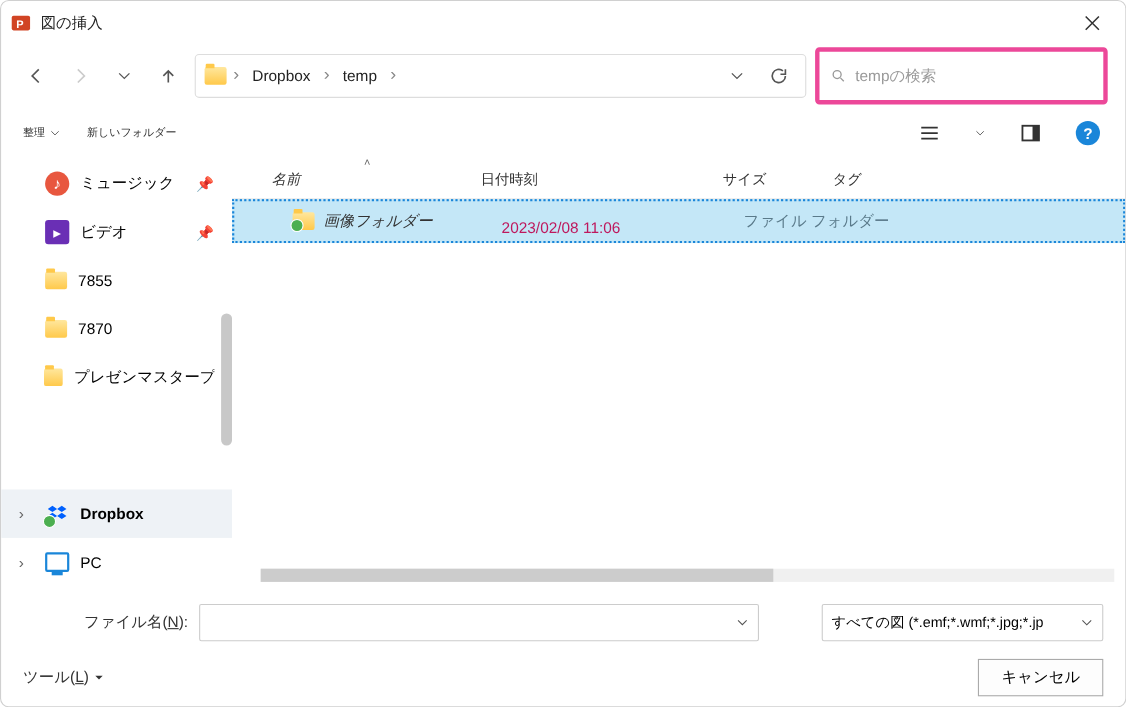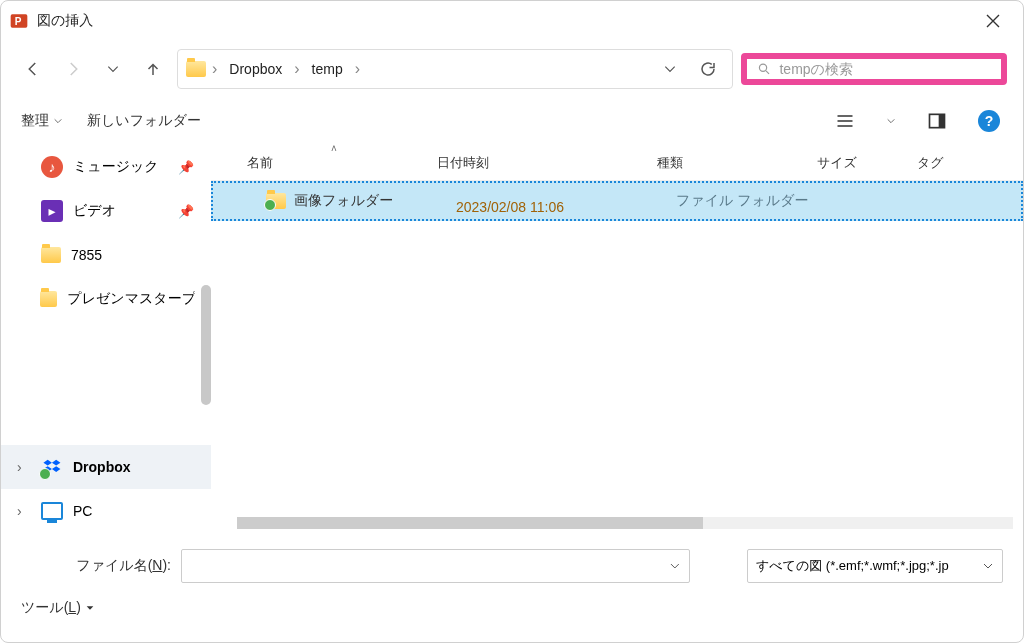--- a/index.html
+++ b/index.html
@@ -12,43 +12,43 @@
 
 .navrow { height: 56px; display: flex; align-items: center; padding: 0 16px; gap: 8px; }
 .navbtn { width: 32px; height: 32px; display: flex; align-items: center; justify-content: center; color: #555; cursor: pointer; border-radius: 4px; }
 .navbtn.disabled { color: #bbb; cursor: default; }
 .pathbox { flex: 1; height: 40px; border: 1px solid #ddd; border-radius: 4px; display: flex; align-items: center; padding: 0 8px; gap: 6px; }
 .pathbox .folder-icon { width: 20px; height: 16px; }
 .pathbox .crumb { font-size: 14px; color: #222; padding: 4px 6px; cursor: pointer; }
 .pathbox .sep { color: #888; }
 .pathbox .spacer { flex: 1; }
 .pathbox .path-dd, .pathbox .refresh { width: 32px; height: 32px; display: flex; align-items: center; justify-content: center; cursor: pointer; color: #555; }
-.searchbox { width: 266px; height: 32px; border: 6px solid #ec4899; border-radius: 4px; display: flex; align-items: center; padding: 10px 10px; color: #999; gap: 8px; }
+.searchbox { width: 266px; height: 52px; border: 4px solid #ec4899; border-radius: 4px; display: flex; align-items: center; padding: 10px 10px; color: #999; gap: 8px; }
 .searchbox input { border: none; outline: none; font-size: 14px; width: 100%; color: #333; }
 .searchbox input::placeholder { color: #999; }
 
 .toolbar { height: 48px; display: flex; align-items: center; padding: 0 20px; gap: 24px; border-bottom: 1px solid transparent; }
-.toolbar .tb-item { font-size: 14px; color: #333; display: flex; align-items: center; gap: 4px; cursor: pointer; }
+.toolbar .tb-item { font-size: 10px; color: #333; display: flex; align-items: center; gap: 4px; cursor: pointer; }
 .toolbar .tb-spacer { flex: 1; }
 .toolbar .tb-icon { width: 28px; height: 28px; display: flex; align-items: center; justify-content: center; cursor: pointer; color: #555; }
 .help-icon { width: 22px; height: 22px; border-radius: 50%; background: #1a86d9; color: #fff; display: flex; align-items: center; justify-content: center; font-size: 14px; font-weight: bold; }
 
 .mainarea { display: flex; height: 388px; }
 .sidebar { width: 210px; position: relative; display: flex; flex-direction: column; overflow: hidden; }
 .sidebar-scroll { position: absolute; right: 0; top: 140px; width: 10px; height: 120px; background: #c8c8c8; border-radius: 5px; }
 .nav-item { height: 44px; display: flex; align-items: center; padding: 0 16px; gap: 10px; font-size: 14px; cursor: pointer; }
 .nav-item.selected { background: #eef2f6; }
 .nav-item .expand { width: 14px; color: #666; }
 .nav-item .pin { margin-left: auto; color: #888; font-size: 13px; }
 .nav-spacer { flex: 1; min-height: 10px;}
 
 .filelist { flex: 1; position: relative; }
 .col-header { height: 36px; display: flex; align-items: center; border-bottom: 1px solid #eee; font-size: 13px; color: #333; padding-left: 24px; }
 .col-header .col { padding: 0 12px; display:flex; align-items:center; gap:6px;}
-.col-name { width: 190px; }
+.col-name { width: 190px; font-style: italic; }
 .col-date { width: 220px; }
 .col-type { width: 160px; }
 .col-size { width: 100px; }
 .col-tag { flex:1; }
 .sort-ind { position:absolute; left: 120px; top:-2px; font-size:10px; color:#666;}
 .file-row { height: 40px; display: flex; align-items: center; padding-left: 41px; font-size: 14px; color: #333; cursor: pointer; }
 .file-row.selected { background: #c4e7f7; border: 2px dotted #1a86d9; }
 .file-row .cell { padding: 0 12px; }
 .folder-sm { width: 20px; height: 16px; margin-right: 8px; }
 .hscroll { position: absolute; bottom: 4px; left: 26px; right: 10px; height: 12px; background:#f0f0f0;}
@@ -195,20 +195,25 @@
       <span class="pin">📌</span>
     </div>
     <div class="nav-item">
       <span style="width:14px"></span>
       <span class="icon-folder" style="width:20px;height:16px"></span>
       <span>7855</span>
     </div>
     <div class="nav-item">
       <span style="width:14px"></span>
       <span class="icon-folder" style="width:20px;height:16px"></span>
+      <span>7870</span>
+    </div>
+    <div class="nav-item">
+      <span style="width:14px"></span>
+      <span class="icon-folder" style="width:20px;height:16px"></span>
       <span style="white-space:nowrap;overflow:hidden;">プレゼンマスタープロ</span>
     </div>
     <div class="nav-spacer"></div>
     <div class="nav-item selected">
       <span class="expand">›</span>
       <span class="icon-dropbox badge-green">
         <svg width="20" height="20" viewBox="0 0 24 24">
             <path d="M6 3 L12 7 L6 11 L0 7 Z M18 3 L24 7 L18 11 L12 7 Z M6 12 L12 16 L6 20 L0 16 Z M18 12 L24 16 L18 20 L12 16 Z" fill="#0061fe" transform="scale(0.85) translate(2,1)"></path>
           </svg>
       </span>
@@ -224,37 +229,34 @@
 
   <div class="filelist">
     <div class="col-header" style="position:relative;">
       <span class="sort-ind">˄</span>
       <div class="col col-name">
           <span>名前</span>
         </div>
       <div class="col col-date">
           <span>日付時刻</span>
         </div>
-      <div class="col col-type">
-          <span>種類</span>
-        </div>
       <div class="col col-size">
           <span>サイズ</span>
         </div>
       <div class="col col-tag">
           <span>タグ</span>
         </div>
     </div>
 
     <div class="file-row selected">
       <div class="cell col-name" style="display:flex;align-items:center;">
         <span class="icon-folder folder-sm badge-green"></span>
         <span>画像フォルダー</span>
       </div>
-      <div class="cell col-date" style="color:#a16207;margin-top:12px;">2023/02/08 11:06</div>
+      <div class="cell col-date" style="color:#be185d;margin-top:12px;">2023/02/08 11:06</div>
       <div class="cell col-type" style="color:#5a7a8a;">ファイル フォルダー</div>
       <div class="cell col-size"></div>
     </div>
 
     <div class="hscroll">
       <div class="hscroll-thumb"></div>
     </div>
   </div>
 </div>
 
@@ -276,14 +278,17 @@
         </svg>
     </div>
   </div>
   <div class="button-row">
     <div class="tools-link">
       <span><span>ツール(</span><u>L</u><span>)</span></span>
       <svg width="10" height="10" viewBox="0 0 24 24">
           <path d="M4 8 L12 16 L20 8" fill="#333"></path>
         </svg>
     </div>
+    <button class="btn">
+      <span>キャンセル</span>
+    </button>
   </div>
 </div>
 
 </body></html>

